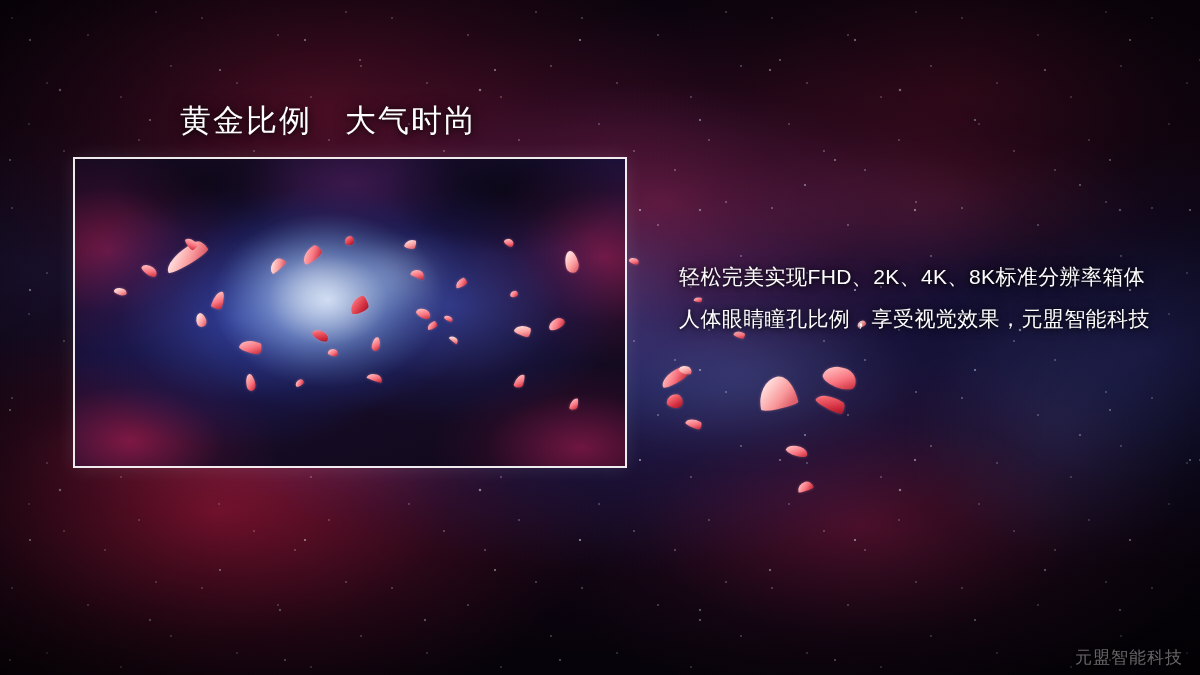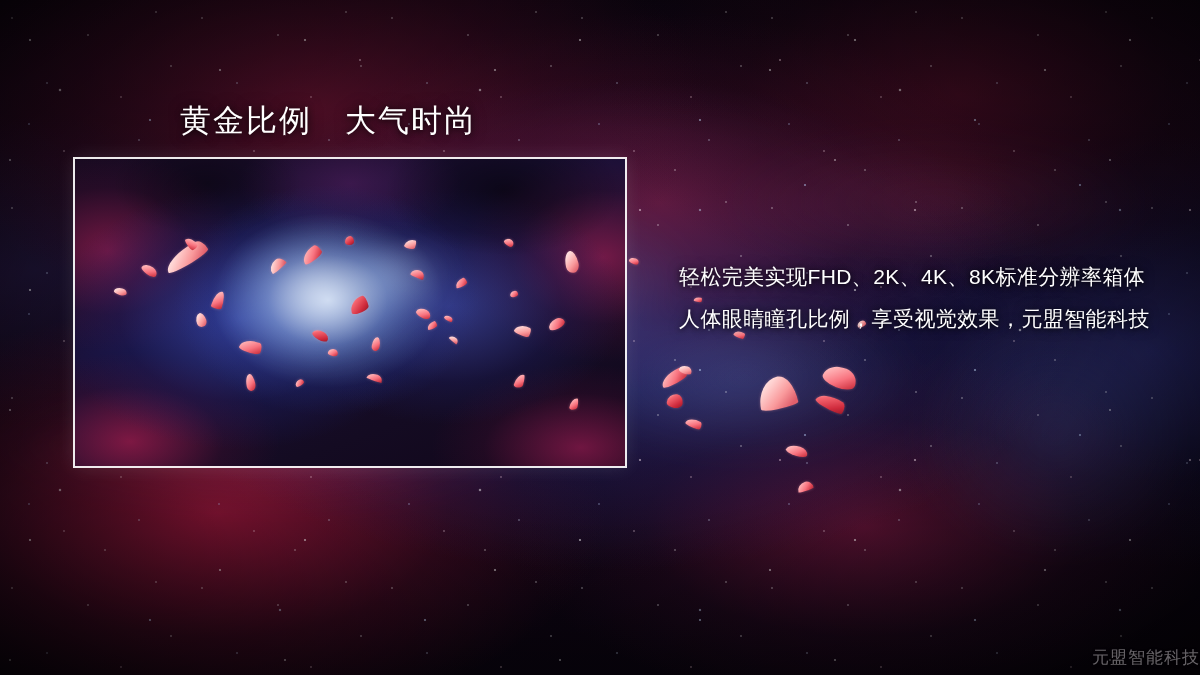--- a/index.html
+++ b/index.html
@@ -147,21 +147,21 @@
   }
   #bullets .line{
     color:#ffffff;
     font-size:21px;
     line-height:42px;
     letter-spacing:.4px;
     white-space:nowrap;
     text-shadow:0 1px 5px rgba(0,0,0,.8),0 0 12px rgba(0,0,0,.55);
   }
   #watermark{
-    position:absolute;right:0;bottom:6px;
+    position:absolute;right:17px;bottom:6px;
     color:rgba(196,190,196,.52);
     font-size:17px;
     letter-spacing:1px;
     text-shadow:0 1px 3px rgba(0,0,0,.6);
   }
 </style>
 </head>
 <body>
 
 <div id="stage">

